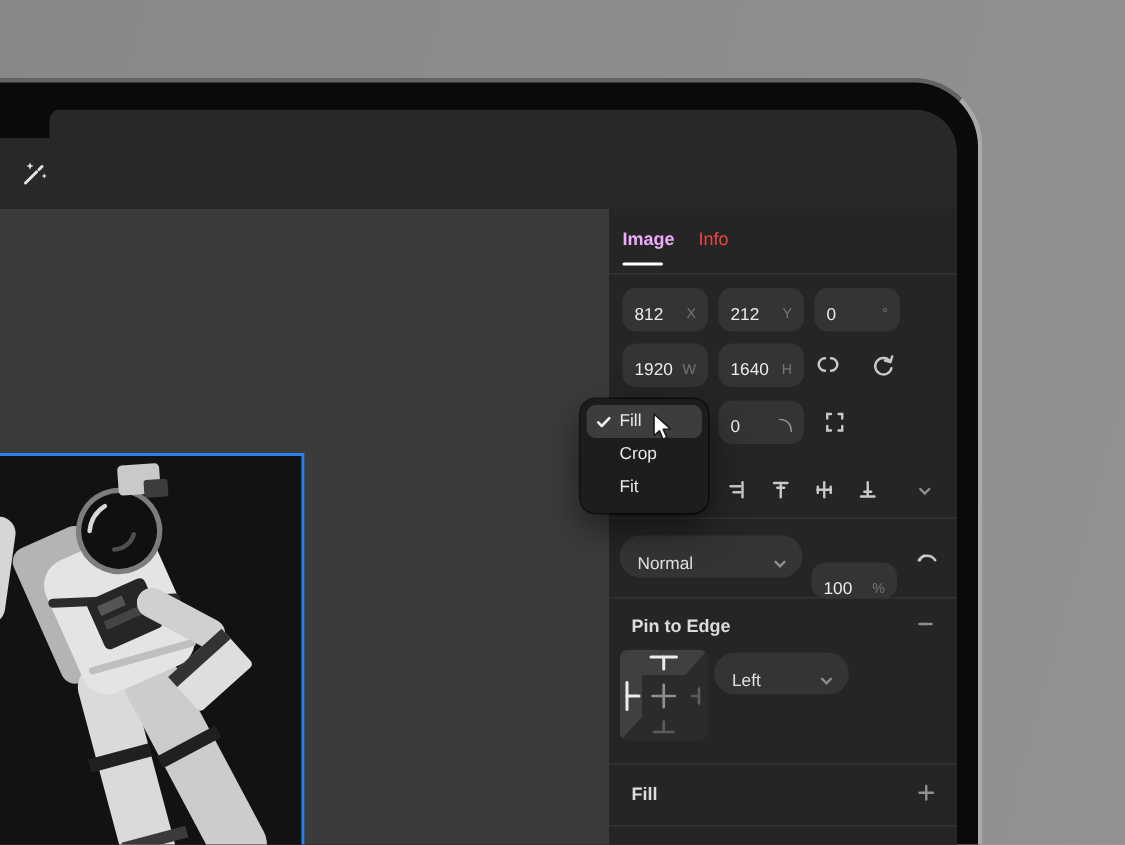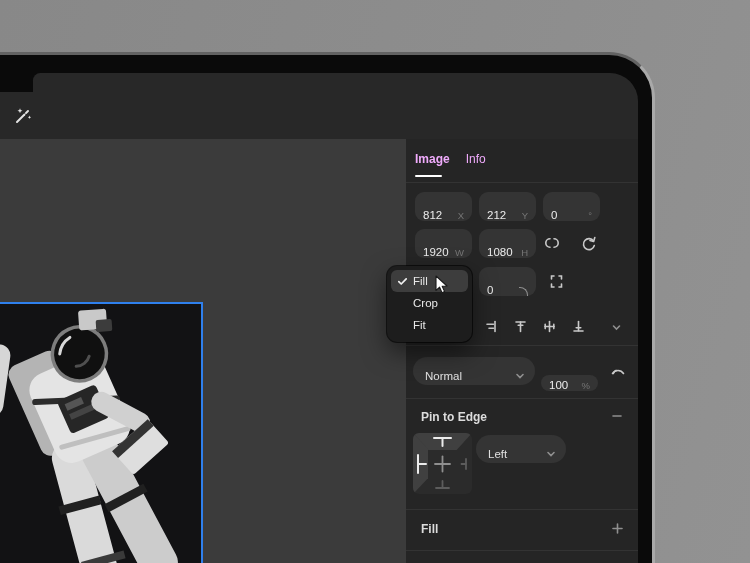--- a/index.html
+++ b/index.html
@@ -41,27 +41,27 @@
   .frame svg { position:absolute; left:30px; top:-6px; }
 
   
   .panel {
     position:absolute; right:0; top:0; width:232px; bottom:0;
     background:#252525; color:#e6e6e6; font-size:12px;
   }
   .sep { position:absolute; left:0; right:0; height:1px; background:#333333; }
   .ptabs { position:absolute; left:9px; top:13px; display:flex; gap:16px; }
   .ptab { font-size:12px; font-weight:700; color:#f0abfc; cursor:default; }
-  .ptab.inactive { color:#f0abfc; font-weight:400; }
+  .ptab.inactive { color:#ef4444; font-weight:400; }
   .underline { position:absolute; left:9px; top:36px; width:27px; height:2px; background:#ffffff; border-radius:1px; }
 
   .field {
     position:absolute; height:29px; width:57px; background:#343434;
-    border-radius:9px; display:flex; align-items:flex-end; justify-content:space-between;
-    padding:0 8px;
+    border-radius:9px; display:flex; align-items:flex-start; justify-content:space-between;
+    padding:12px 8px;
   }
   .field .val { color:#ececec; font-size:11.5px; }
   .field .unit { color:#757575; font-size:9.5px; }
   .iconbtn { position:absolute; width:22px; height:22px; display:flex; align-items:center; justify-content:center; }
 
   .select {
     position:absolute; height:28px; background:#343434; border-radius:14px;
     display:flex; align-items:center; justify-content:space-between; padding:10px 10px 0 12px;
   }
   .select .lbl { color:#e0e0e0; font-size:11.5px; }
@@ -159,21 +159,21 @@
         <div class="field" style="left:137px; top:53px">
           <span class="val">0</span>
           <span class="unit">°</span>
         </div>
 
         <div class="field" style="left:9px; top:90px">
           <span class="val">1920</span>
           <span class="unit">W</span>
         </div>
         <div class="field" style="left:73px; top:90px">
-          <span class="val">1080</span>
+          <span class="val">1640</span>
           <span class="unit">H</span>
         </div>
         <div class="iconbtn" style="left:135px; top:93px">
           <svg width="16" height="14" viewBox="0 0 16 14">
             <path class="s" d="M6 2.8 a4.2 4.2 0 0 0 0 8.4"></path>
             <path class="s" d="M10 2.8 a4.2 4.2 0 0 1 0 8.4"></path>
           </svg>
         </div>
         <div class="iconbtn" style="left:171px; top:93px">
           <svg width="17" height="17" viewBox="0 0 17 17">

